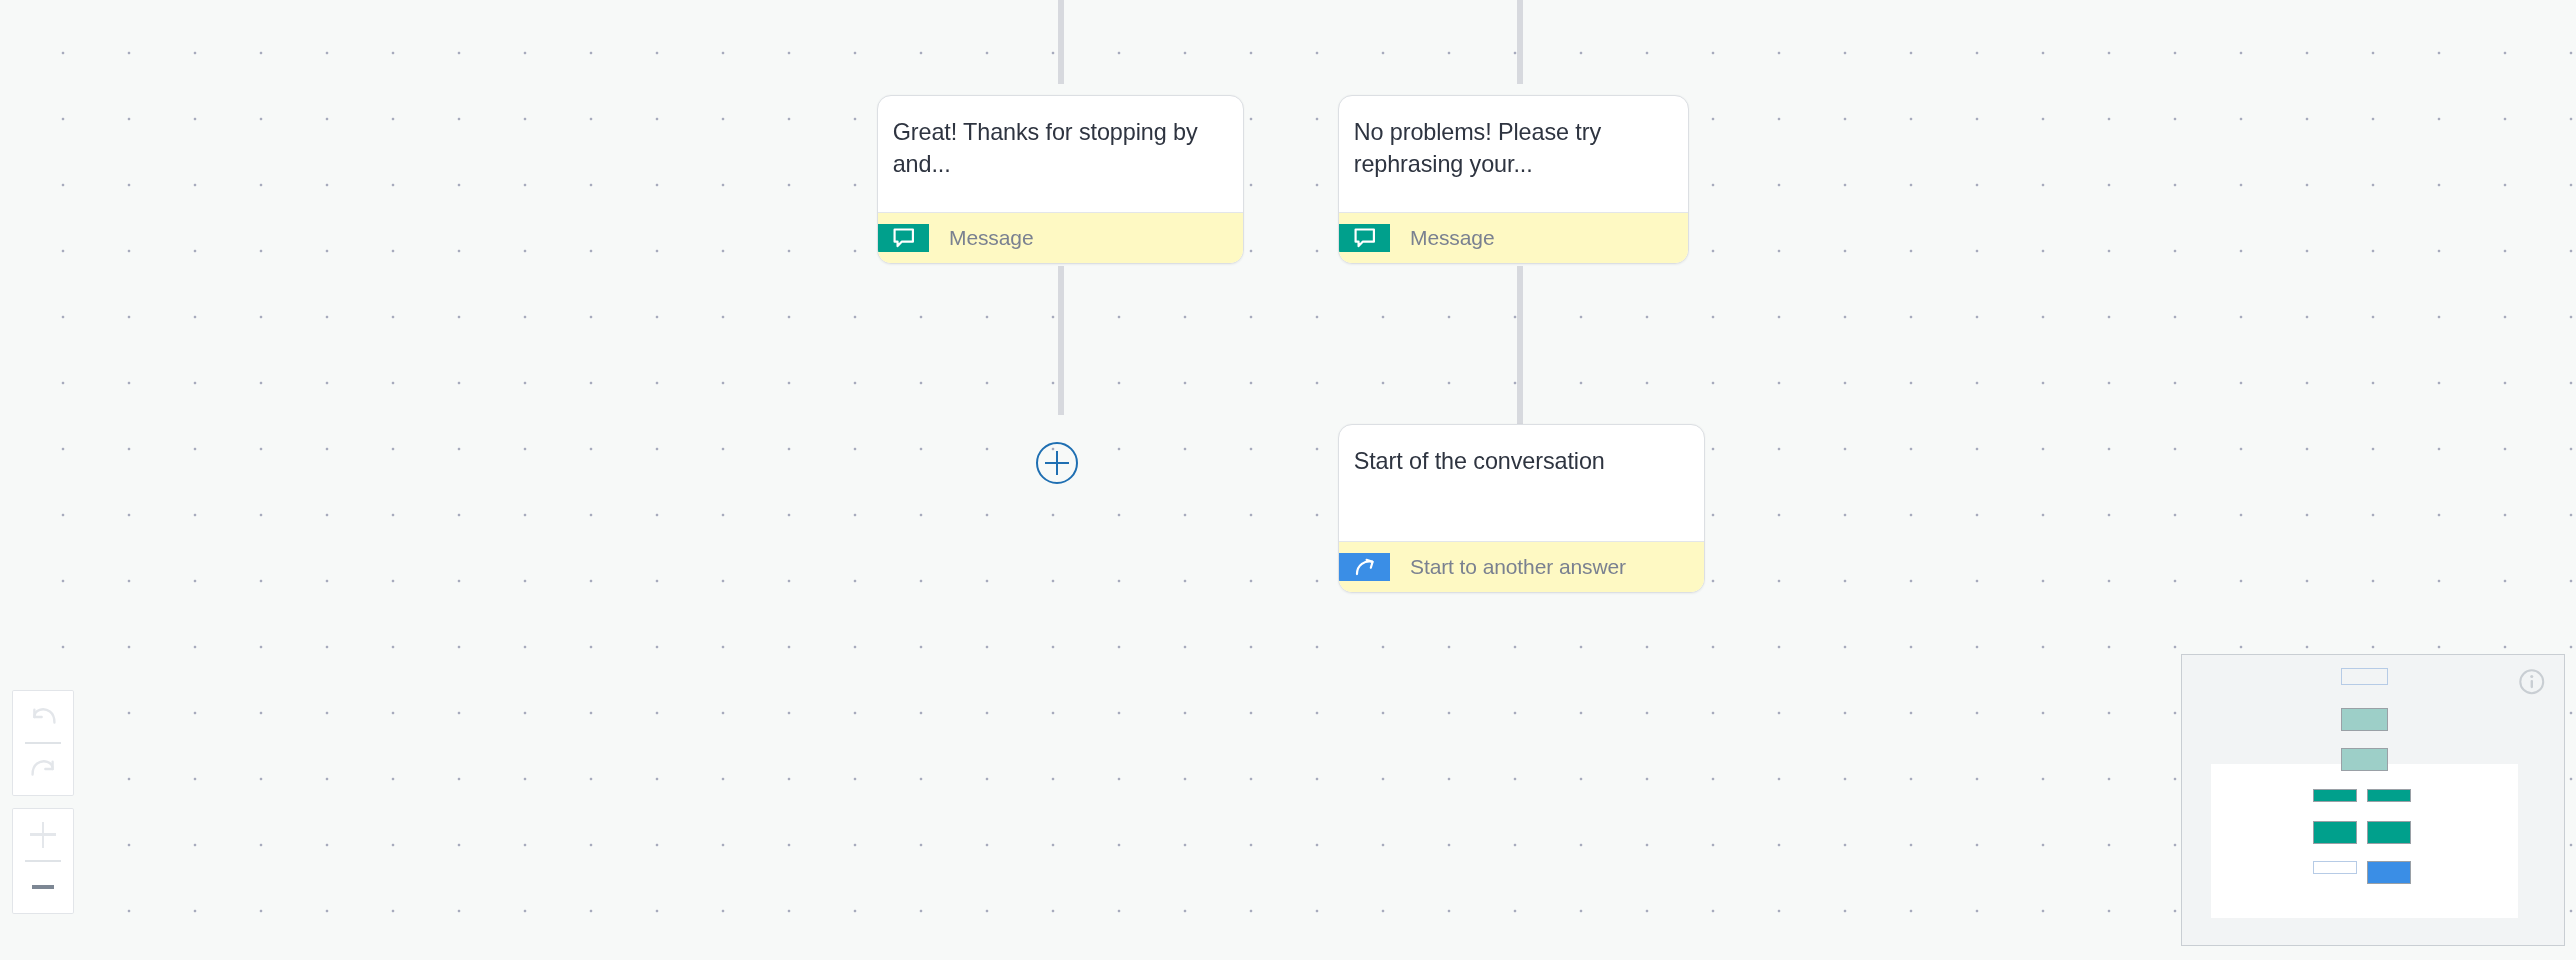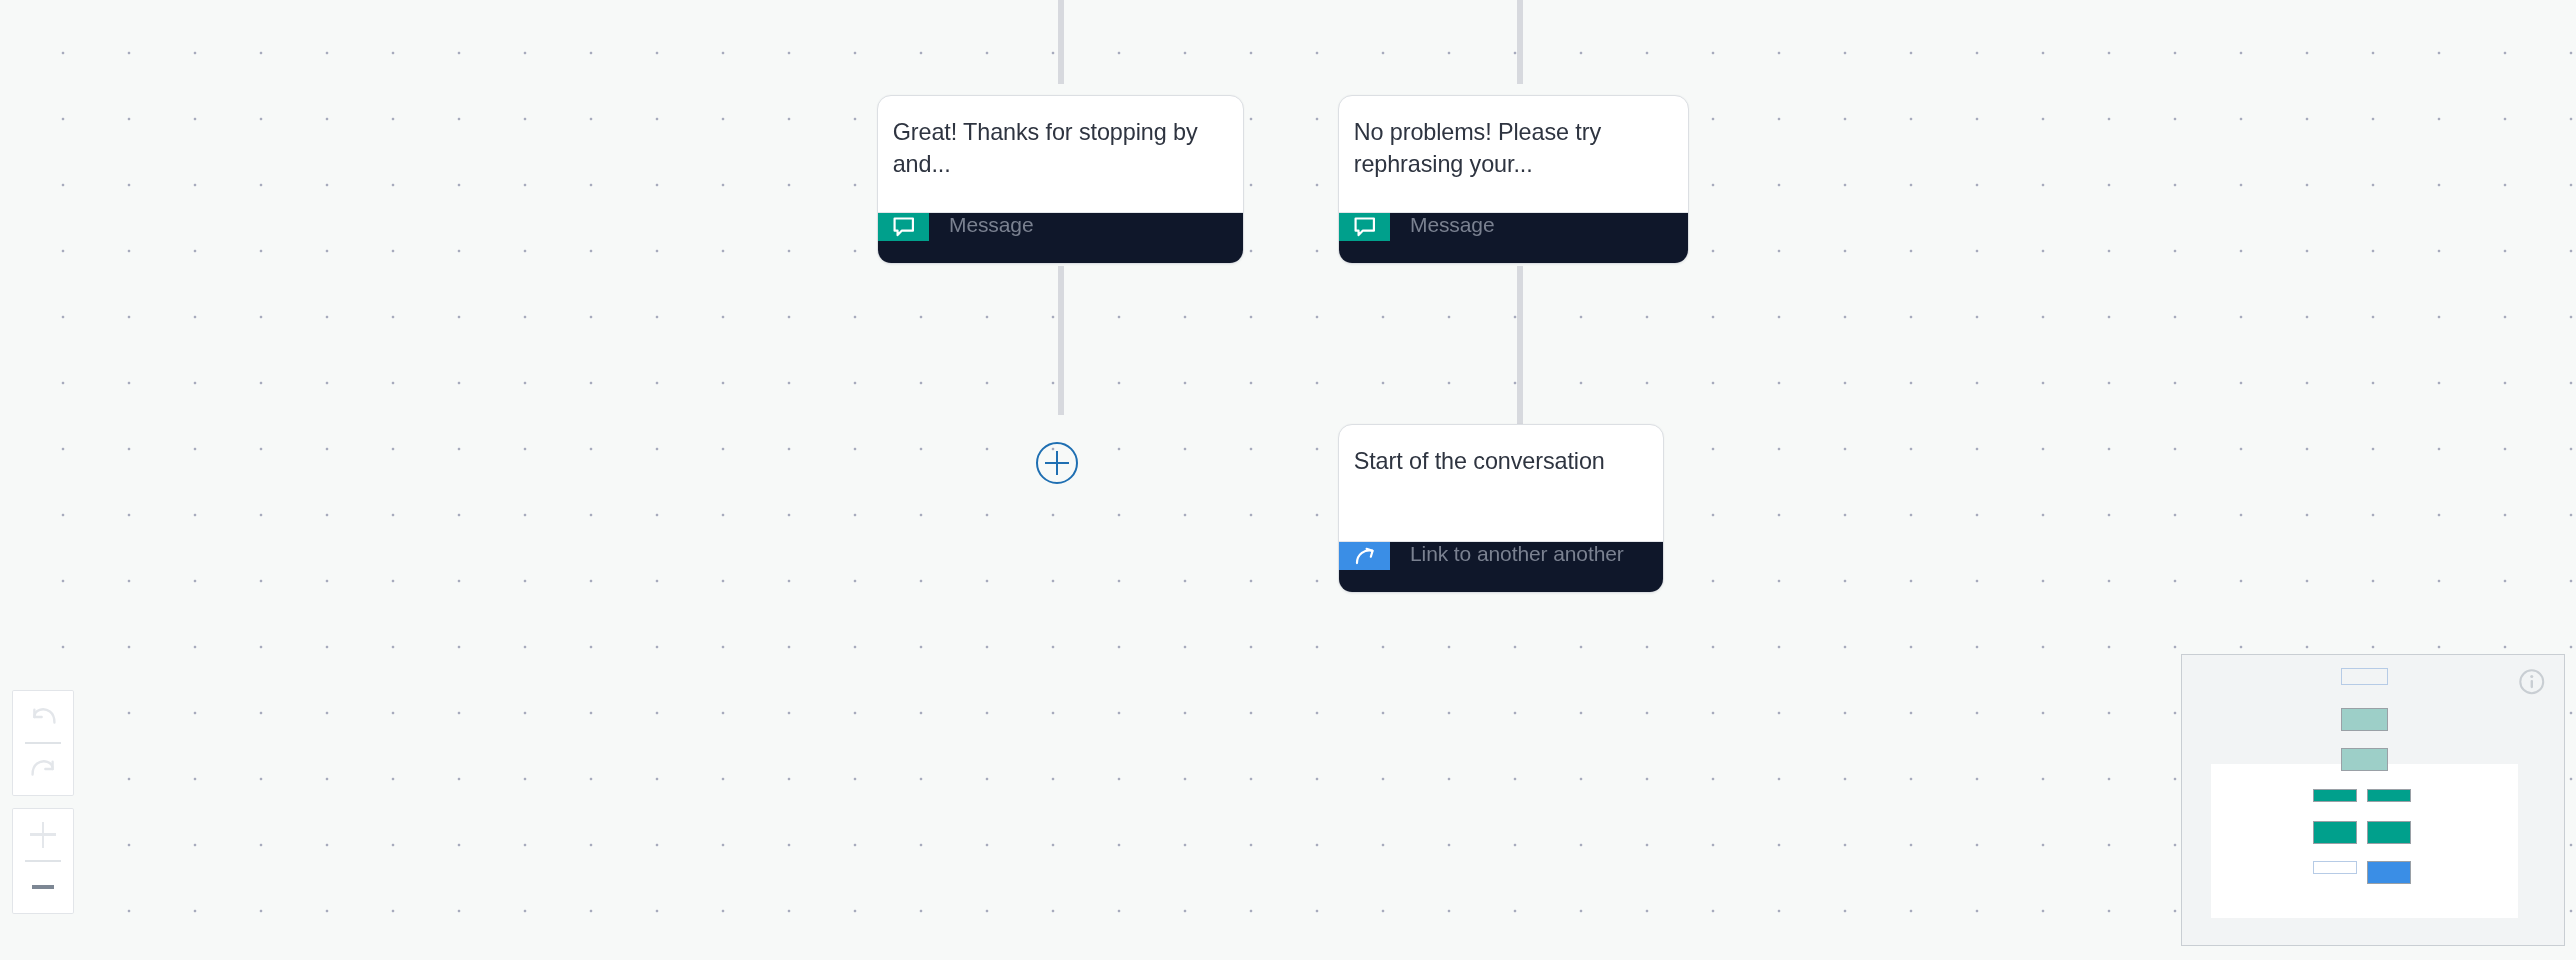--- a/index.html
+++ b/index.html
@@ -48,23 +48,23 @@
     padding: 20px 14.7px 22px 14.7px;
     font-size: 23.4px;
     line-height: 32px;
     color: #2e3440;
     min-height: 116px;
     letter-spacing: -0.1px;
   }
 
   .card-action {
     display: flex;
-    align-items: flex-start;
+    align-items: center;
     border-top: 0.9px solid #e3e6ea;
-    background: #0f172a;
+    background: #fef9c3;
     height: 51px;
   }
 
   .action-icon {
     width: 51px;
     min-width: 51px;
     display: flex;
     align-items: center;
     justify-content: center;
   }
@@ -189,30 +189,30 @@
       <div class="card-title">No problems! Please try rephrasing your...</div>
       <div class="card-action">
         <div class="action-icon teal" style="background: rgb(0, 160, 140);">
           <svg width="27.5" height="27.5" viewBox="0 0 24 24">
             <path d="M4 4.8 H20 V15.4 H10.2 L6.6 19.3 V15.4 H4 Z" fill="none" stroke="#ffffff" stroke-width="1.9" stroke-linejoin="round"></path>
           </svg>
         </div>
         <div class="action-label">Message</div>
       </div>
     </div>
-    <div class="card" style="left: 1338px; top: 424px; width: 326px;">
+    <div class="card" style="left: 1338px; top: 424px; width: 367px;">
       <div class="card-title">Start of the conversation</div>
       <div class="card-action">
         <div class="action-icon blue" style="background: rgb(58, 142, 230);">
           <svg width="27.5" height="27.5" viewBox="0 0 24 24">
             <path d="M18.9 7.6 L13.6 6.0 M18.9 7.6 L17.3 12.9" fill="none" stroke="#ffffff" stroke-width="1.9" stroke-linecap="round"></path>
             <path d="M5.2 18.4 C5.2 10.2, 12.2 6.2, 18.6 7.6" fill="none" stroke="#ffffff" stroke-width="1.9" stroke-linecap="round"></path>
           </svg>
         </div>
-        <div class="action-label">Link to another another</div>
+        <div class="action-label">Start to another answer</div>
       </div>
     </div>
   </div>
 
 <div id="add-node" title="" style="left: 1036px; top: 442px; border-color: rgb(31, 111, 178);">
   <span class="bar-h" style="background: rgb(31, 111, 178);"></span>
   <span class="bar-v" style="background: rgb(31, 111, 178);"></span>
 </div>
 
 <div class="ctrl-stack" id="history-stack" style="left:12px; top:690px;">

